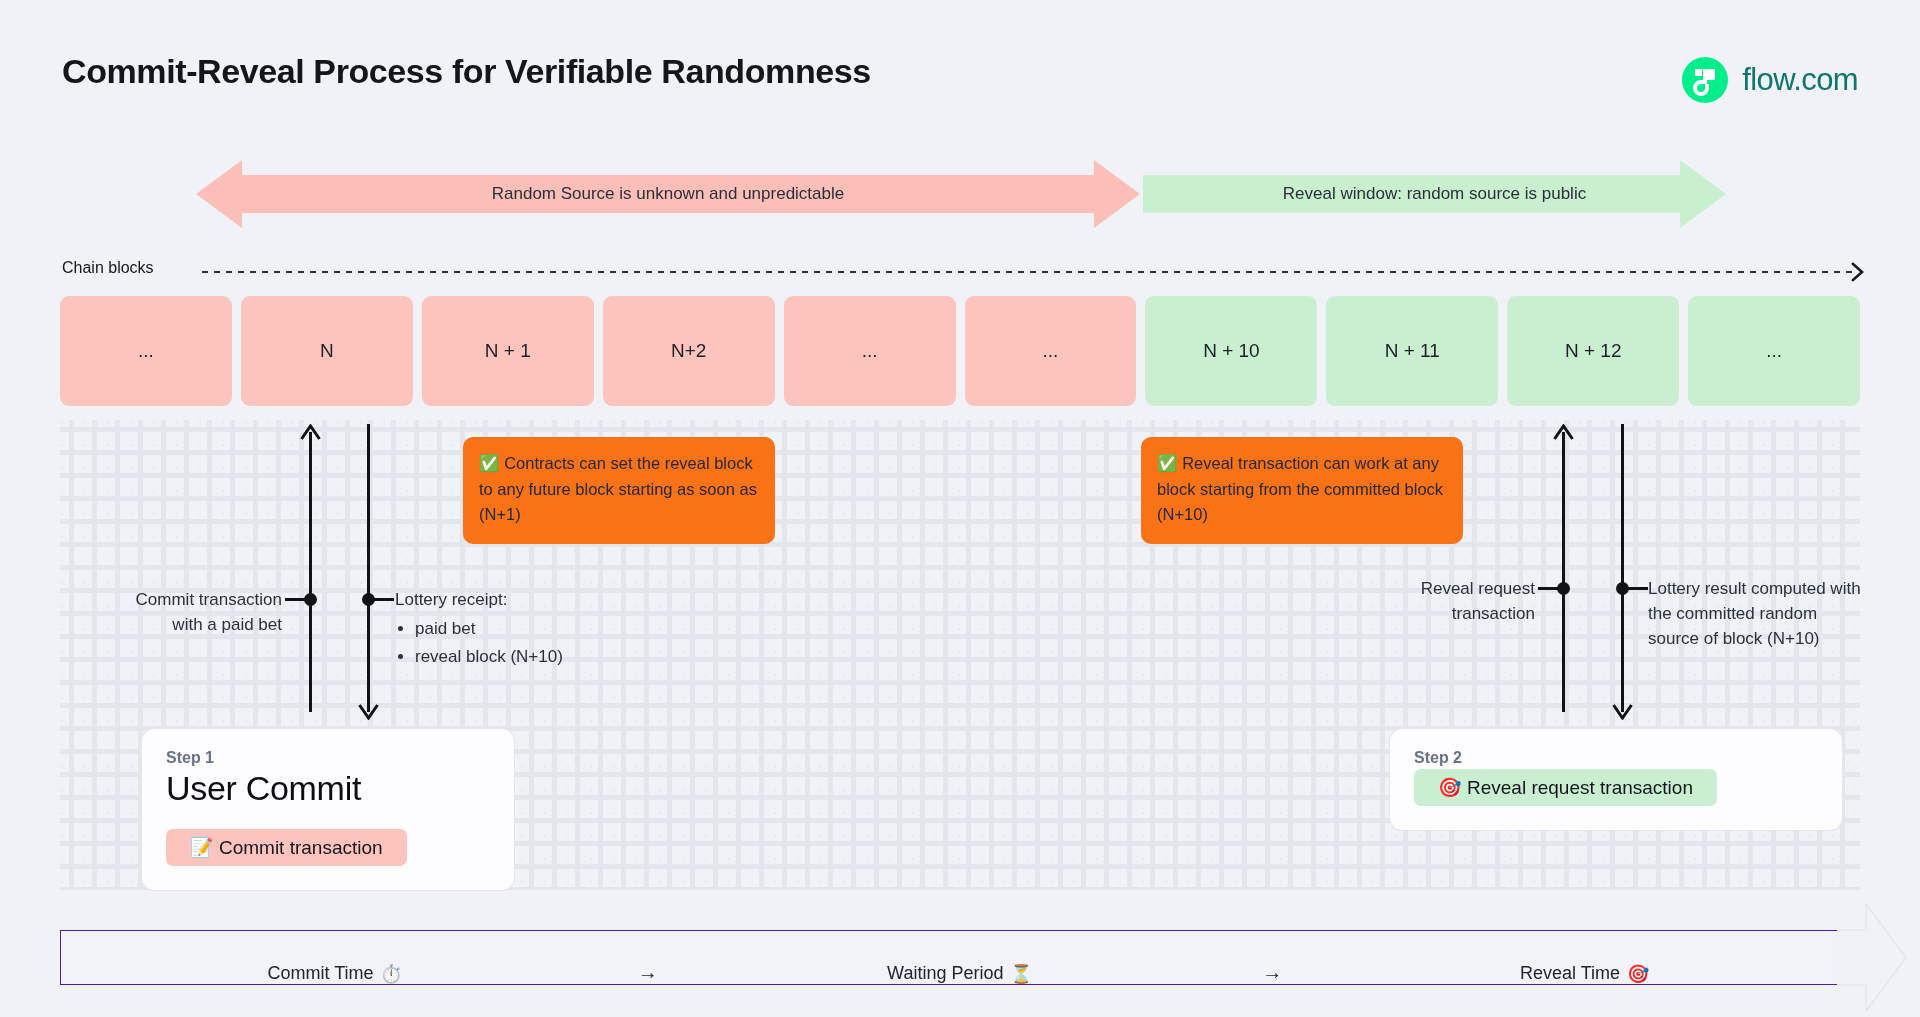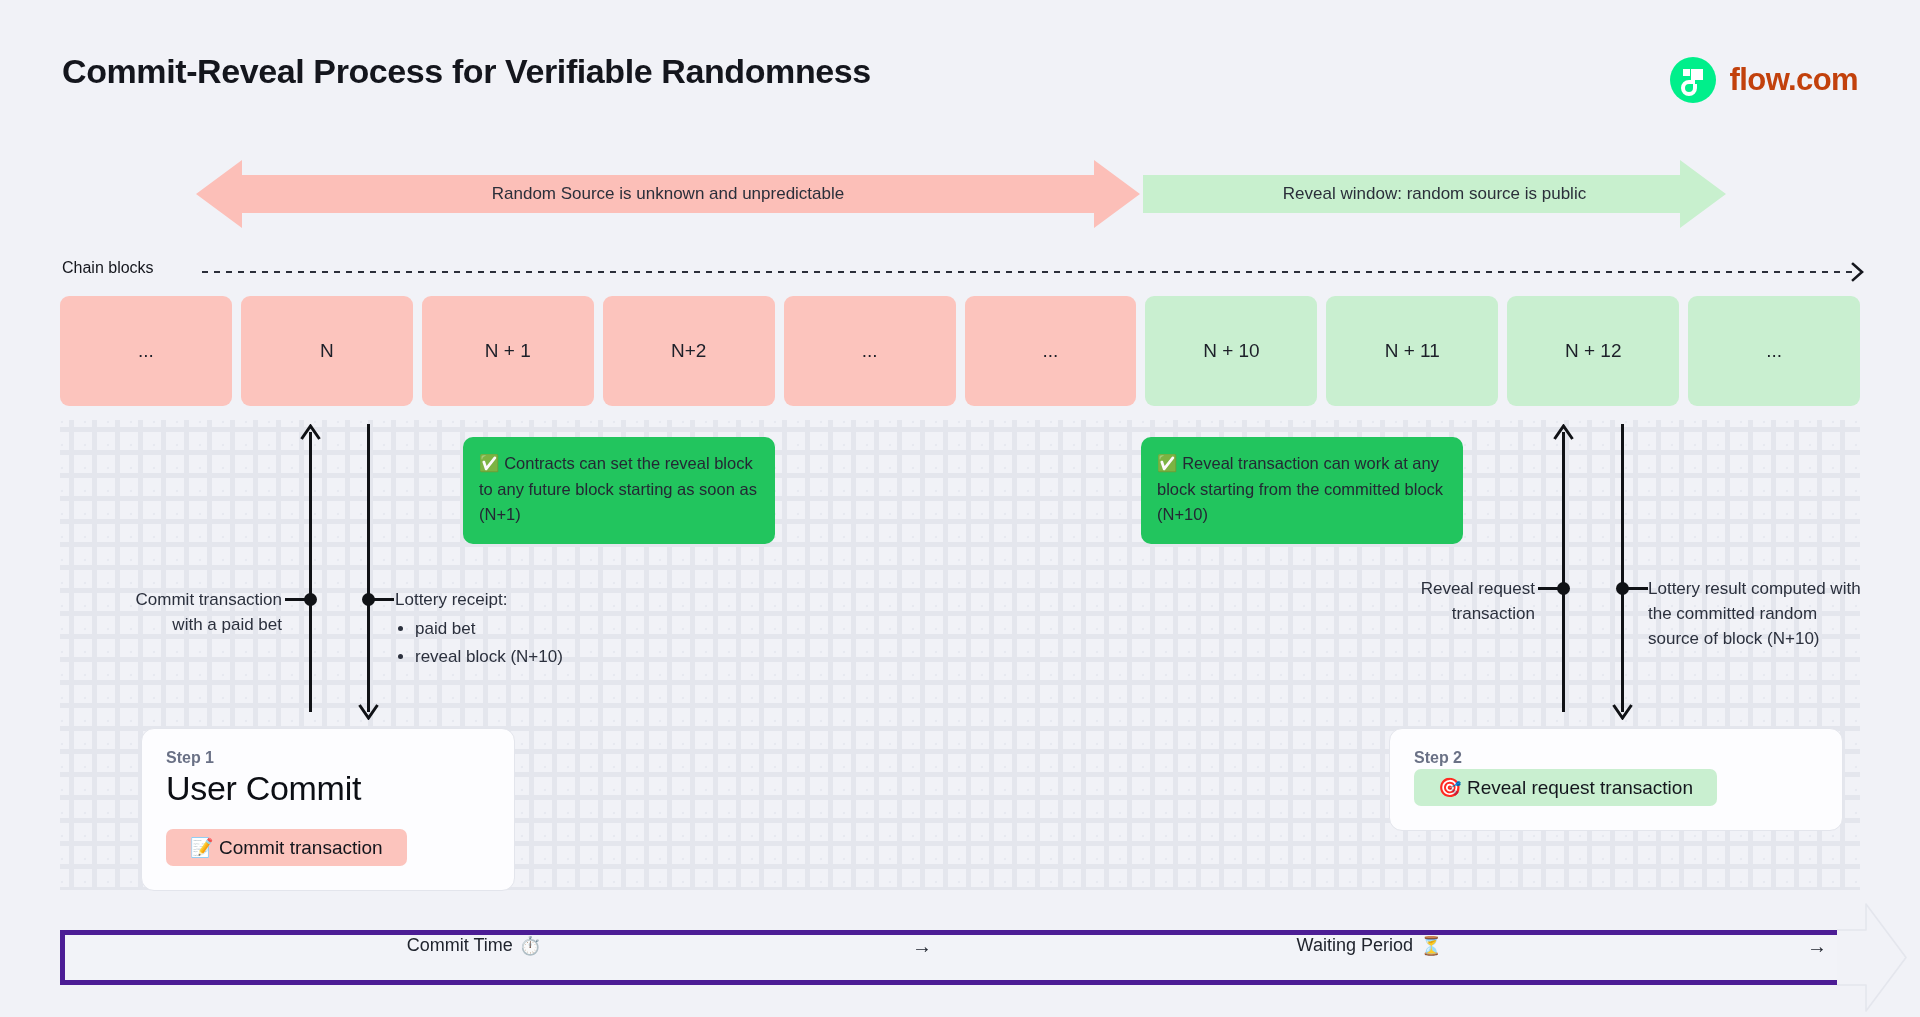--- a/index.html
+++ b/index.html
@@ -21,21 +21,21 @@
   }
   .brand{
     position:absolute;right:62px;top:57px;
     display:flex;align-items:center;gap:14px;
   }
   .brand-mark{
     width:46px;height:46px;border-radius:50%;
     background:#00ef8b;position:relative;flex:none;
   }
   .brand-mark svg{position:absolute;left:0;top:0;}
-  .brand-text{font-size:31px;font-weight:700;color:#c2410c;letter-spacing:-0.6px;}
+  .brand-text{font-size:31px;font-weight:400;color:#0f766e;letter-spacing:-0.6px;}
 
   
   .banner{
     position:absolute;height:68px;display:flex;align-items:center;justify-content:center;
     font-size:17px;color:#2b2f3a;
   }
   .banner span{position:relative;z-index:2;}
   .banner-pink{
     left:196px;top:160px;width:944px;
     background:#fcbfb8;
@@ -83,21 +83,21 @@
     opacity:.85;
   }
   .dotgrid::before{
     content:"";position:absolute;inset:0;
     background-image:radial-gradient(circle at 2px 2px, #e6e8ef 1.3px, transparent 1.6px);
     background-size:23px 23px;
   }
 
   
   .callout{
-    position:absolute;background:#22c55e;border-radius:10px;
+    position:absolute;background:#f97316;border-radius:10px;
     padding:14px 16px 16px 16px;
     font-size:16.5px;line-height:1.55;color:#242834;
   }
   .callout-a{left:463px;top:437px;width:280px;}
   .callout-b{left:1141px;top:437px;width:290px;}
   .emoji{font-family:"DejaVu Sans", sans-serif;}
 
   
   .vline{position:absolute;width:3px;background:#101216;}
   .vhead{position:absolute;width:22px;height:16px;}
@@ -122,23 +122,23 @@
   .chip{
     display:inline-block;border-radius:7px;padding:7px 24px;
     font-size:19px;color:#14161d;
   }
   .chip.pink{background:#fcc4bd;}
   .chip.green{background:#c9efd0;}
 
   
   .timeline{
     position:absolute;left:60px;top:930px;width:1800px;height:55px;
-    background:#f2f3f8;border:5px solid #4c1d95;
+    background:#f2f3f8;border:1px solid #4c1d95;
     box-sizing:border-box;
-    display:flex;align-items:flex-start;
+    display:flex;align-items:flex-end;
     font-size:18px;color:#20242e;
   }
   .timeline-cell{flex:1;display:flex;align-items:center;justify-content:center;gap:7px;}
   .timeline-arrow{width:76px;display:flex;align-items:center;justify-content:center;font-size:20px;color:#20242e;}
   .timeline-head{
     position:absolute;left:1836px;top:902px;width:74px;height:111px;
   }
 </style>
 </head>
 <body>
@@ -276,20 +276,24 @@
     <div class="timeline-cell">
       <span>Commit Time</span>
       <span class="emoji">⏱️</span>
     </div>
     <div class="timeline-arrow">→</div>
     <div class="timeline-cell">
       <span>Waiting Period</span>
       <span class="emoji">⏳</span>
     </div>
     <div class="timeline-arrow">→</div>
+    <div class="timeline-cell">
+      <span>Reveal Time</span>
+      <span class="emoji">🎯</span>
+    </div>
   </div>
   <div class="timeline-head">
     <svg width="74" height="111" viewBox="0 0 74 111" aria-hidden="true">
       <path d="M1 28 L30 28 L30 2 L70 55.5 L30 109 L30 83 L1 83" fill="#f1f2f7" stroke="#e4e6ed" stroke-width="1.6" stroke-linejoin="round"></path>
     </svg>
   </div>
 
 </div>
 
 </body></html>

